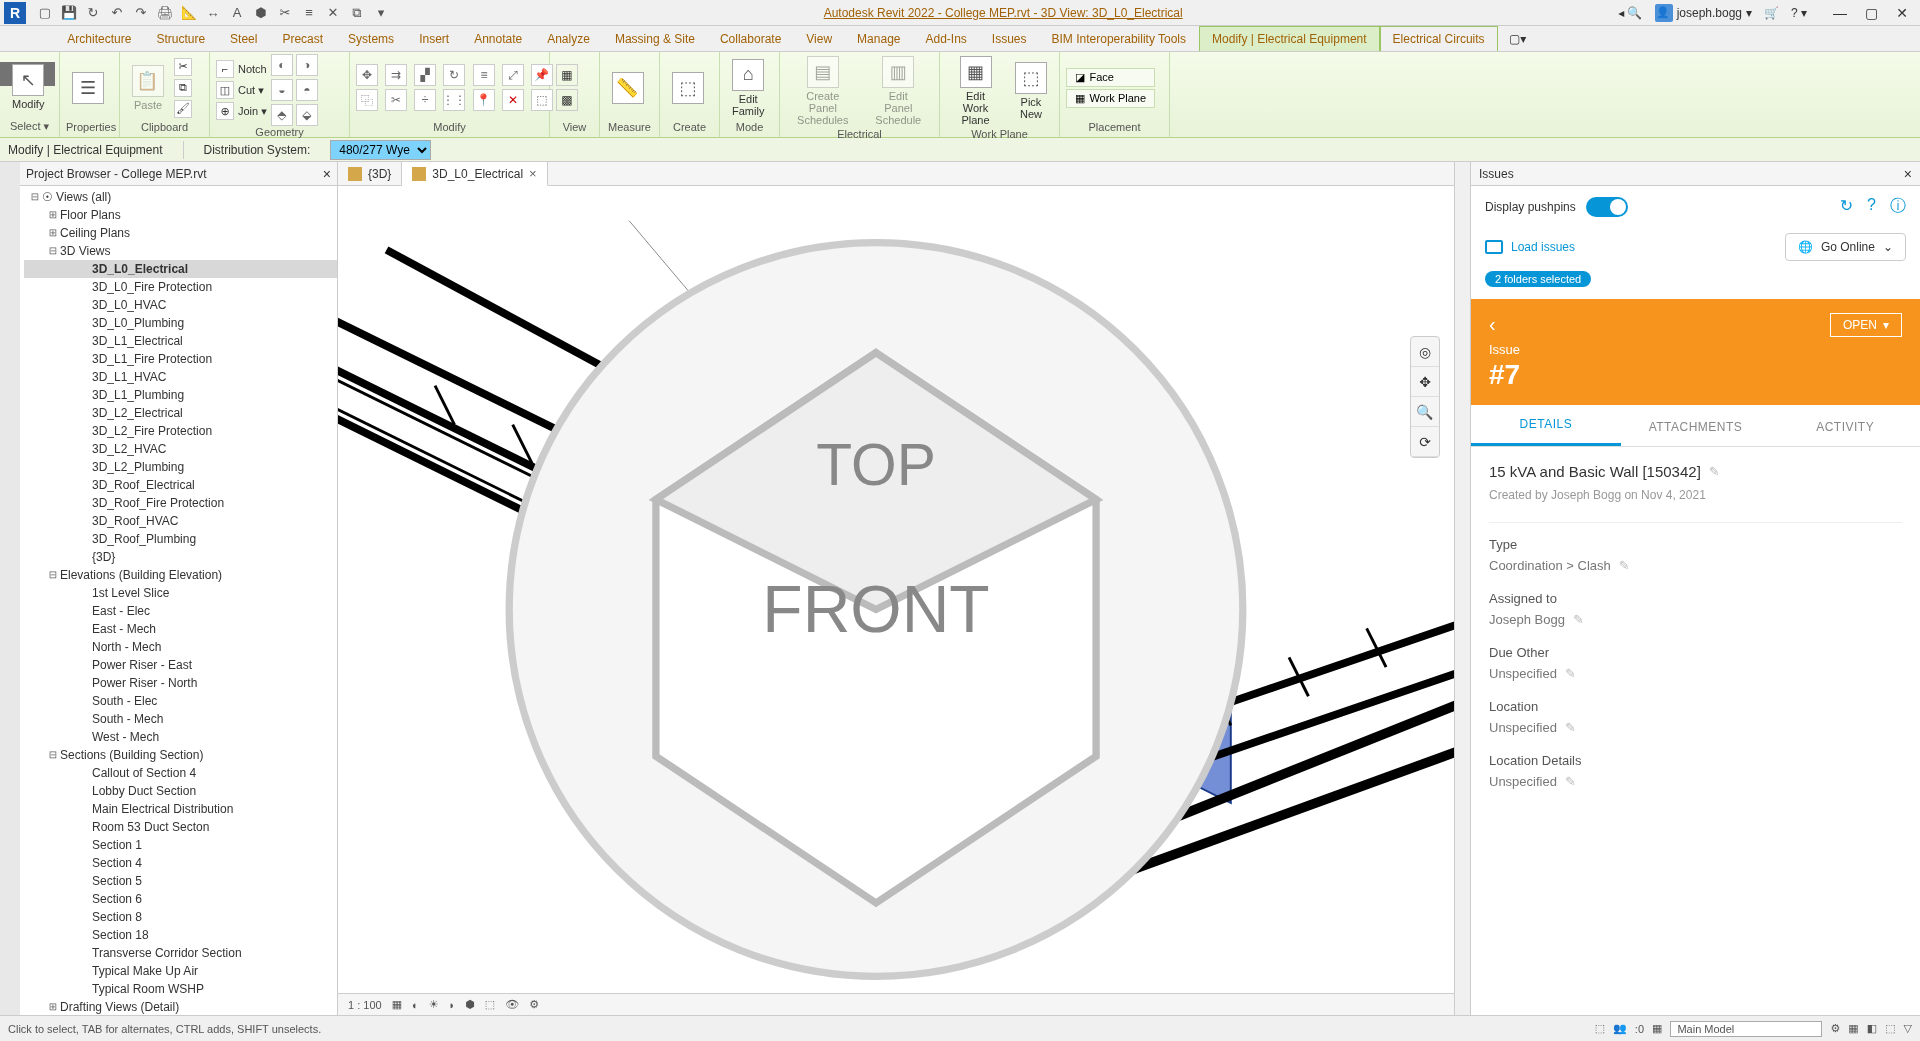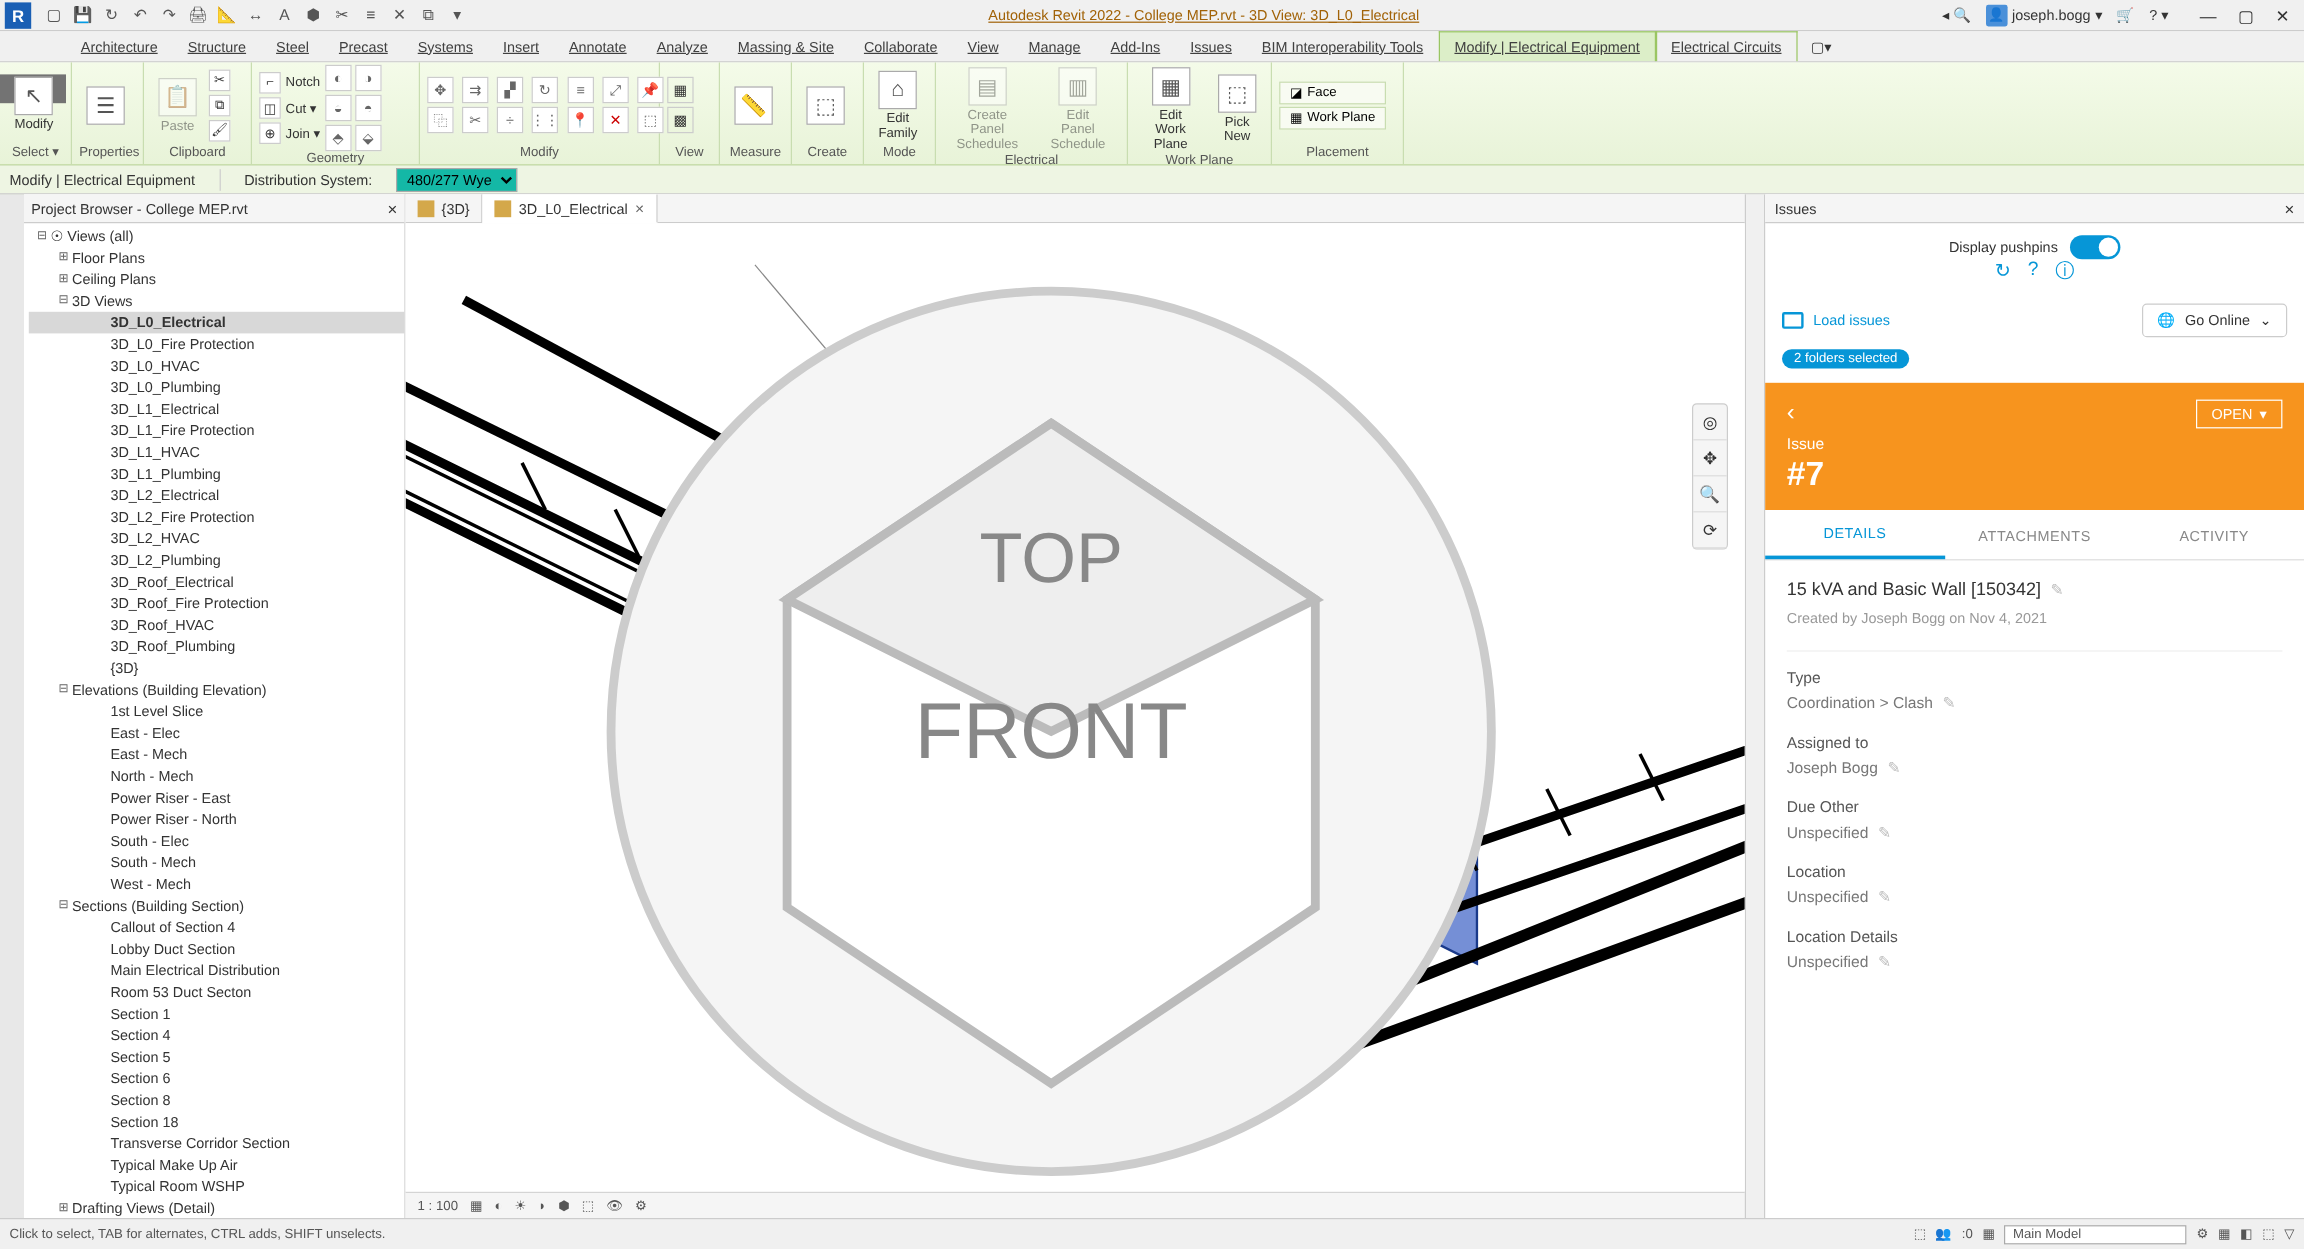--- a/index.html
+++ b/index.html
@@ -13,21 +13,21 @@
 .titlebar .title { flex:1; text-align:center; color:#a16207; font-size:12px;text-decoration:underline; }
 .titlebar .right { display:flex; align-items:center; gap:12px; padding:0 8px; }
 .titlebar .user { display:flex; align-items:center; gap:4px; }
 .titlebar .user-icon { width:18px; height:18px; background:#4a90d9; border-radius:2px; display:flex; align-items:center; justify-content:center; color:#fff; font-size:11px; }
 .titlebar .win-controls { display:flex; gap:10px; margin-left:10px; font-size:14px; }
 .titlebar .win-controls span { cursor:pointer; padding:0 4px;}
 
 
 .menutabs { height:26px; background:#f0f0f0; display:flex; border-bottom:1px solid #ccc; }
 .menutabs .file { background:#737373; color:#fff; padding:12px 18px; display:flex; align-items:center; font-size:12px; cursor:pointer;margin-top:36px; }
-.menutabs .tab { padding:0 12px; display:flex; align-items:center; font-size:12px; color:#404040; cursor:pointer; border-right:1px solid transparent;text-decoration:underline;}
+.menutabs .tab { padding:0 12px; display:flex; align-items:center; font-size:12px; color:#a16207; cursor:pointer; border-right:1px solid transparent;}
 .menutabs .tab.ctx1 { background:#dceec8; border:1px solid #9ac563; border-bottom:none;}
 .menutabs .tab.ctx2 { background:#f0f0f0; border:1px solid #9ac563; border-bottom:none;}
 .menutabs .trailing { width:40px; display:flex; align-items:center; justify-content:center; }
 
 
 .ribbon { height:86px; background:linear-gradient(#f4fbe9,#e8f3d8); border-bottom:1px solid #b5d48a; display:flex; }
 .ribbon .panel { border-right:1px solid #c8ddb0; padding:2px 6px; display:flex; flex-direction:column; justify-content:space-between; }
 .ribbon .panel .body { flex:1; display:flex; align-items:center; gap:4px; }
 .ribbon .panel .label { text-align:center; font-size:11px; color:#555; padding-bottom:2px; }
 .ribbon .bigbtn { display:flex; flex-direction:column; align-items:center; justify-content:center; gap:2px; padding:2px 6px; cursor:pointer; }
@@ -38,21 +38,21 @@
 .ribbon .col { display:flex; flex-direction:column; gap:3px; }
 .ribbon .col .row { display:flex; align-items:center; gap:4px; font-size:11px; }
 .ribbon .col .row .ico { width:18px; height:18px; border:1px solid #ccc; background:#fff; display:inline-flex; align-items:center; justify-content:center; font-size:11px;}
 .ribbon .disabled { opacity:0.5; }
 .ribbon .workplane-btns { display:flex; flex-direction:column; gap:2px; }
 .ribbon .workplane-btns button { background:#f8fbf2; border:1px solid #c8ddb0; padding:2px 8px; font-size:11px; cursor:pointer; display:flex; align-items:center; gap:4px;}
 
 
 .optionsbar { height:24px; background:#eef5e3; border-bottom:1px solid #ccc; display:flex; align-items:center; padding:0 8px; gap:20px; font-size:12px;}
 .optionsbar .sep { width:1px; height:18px; background:#ccc; }
-.optionsbar select { font-size:12px; border:1px solid #aaa; padding:1px 4px; background:#14b8a6;}
+.optionsbar select { font-size:12px; border:1px solid #aaa; padding:1px 4px; background:#7dd3fc;}
 
 
 .main { position:absolute; top:162px; bottom:26px; left:0; right:0; display:flex;margin-left:20px; }
 
 
 .browser { width:318px; background:#fff; border-right:1px solid #ccc; display:flex; flex-direction:column; }
 .browser .hdr { height:24px; background:#f5f5f5; border-bottom:1px solid #ccc; display:flex; align-items:center; justify-content:space-between; padding:0 6px; font-size:12px;}
 .browser .hdr .x { cursor:pointer; font-size:14px;}
 .browser .tree { flex:1; overflow-y:auto; padding:2px 0 2px 4px; font-size:12px; line-height:18px;}
 .browser .tree .node { display:flex; align-items:center; padding-left:0; white-space:nowrap; cursor:pointer;}
@@ -77,21 +77,21 @@
 .navbar-right span { height:30px; display:flex; align-items:center; justify-content:center; border-bottom:1px solid #ddd; cursor:pointer; font-size:14px;}
 .viewcontrol { height:22px; background:#f5f5f5; border-top:1px solid #ccc; display:flex; align-items:center; padding:0 10px; gap:10px; font-size:11px;}
 .viewcontrol span { cursor:pointer; color:#555;}
 .pushpin { position:absolute; width:28px; height:28px; border-radius:50%; background:#f4b8b8; border:3px solid #fff; box-shadow:0 0 0 1px #888;}
 .annot { position:absolute; font-size:11px; color:#555; }
 
 
 .issues { width:450px; background:#fff; border-left:1px solid #ccc; display:flex; flex-direction:column;}
 .issues .hdr { height:24px; background:#f5f5f5; border-bottom:1px solid #ccc; display:flex; align-items:center; justify-content:space-between; padding:0 8px; font-size:12px;}
 .issues .hdr .x { cursor:pointer; font-size:14px;}
-.issues .toprow { padding:10px 14px; display:flex; align-items:center; justify-content:space-between;flex-direction:column;}
+.issues .toprow { padding:10px 14px; display:flex; align-items:center; justify-content:space-between;}
 .issues .toprow .toggle { width:42px; height:20px; background:#0696d7; border-radius:10px; position:relative; cursor:pointer;}
 .issues .toprow .toggle::after { content:""; position:absolute; right:2px; top:2px; width:16px; height:16px; background:#fff; border-radius:50%;}
 .issues .toprow .icons { display:flex; gap:14px; font-size:16px; color:#0696d7;}
 .issues .loadrow { padding:6px 14px 10px 14px; display:flex; align-items:center; justify-content:space-between;}
 .issues .loadrow .left { display:flex; align-items:center; gap:8px; color:#0696d7; cursor:pointer;}
 .issues .loadrow .folder-ico { width:18px; height:14px; border:2px solid #0696d7; border-radius:2px;}
 .issues .loadrow .go-online { border:1px solid #ccc; border-radius:4px; padding:6px 12px; display:flex; align-items:center; gap:8px; cursor:pointer;}
 .issues .badge-row { padding:0 14px 12px 14px;}
 .issues .badge { background:#0696d7; color:#fff; border-radius:10px; padding:2px 10px; font-size:11px; display:inline-block;}
 .issues .orange { background:#f7941e; color:#fff; padding:14px 18px; position:relative;}

